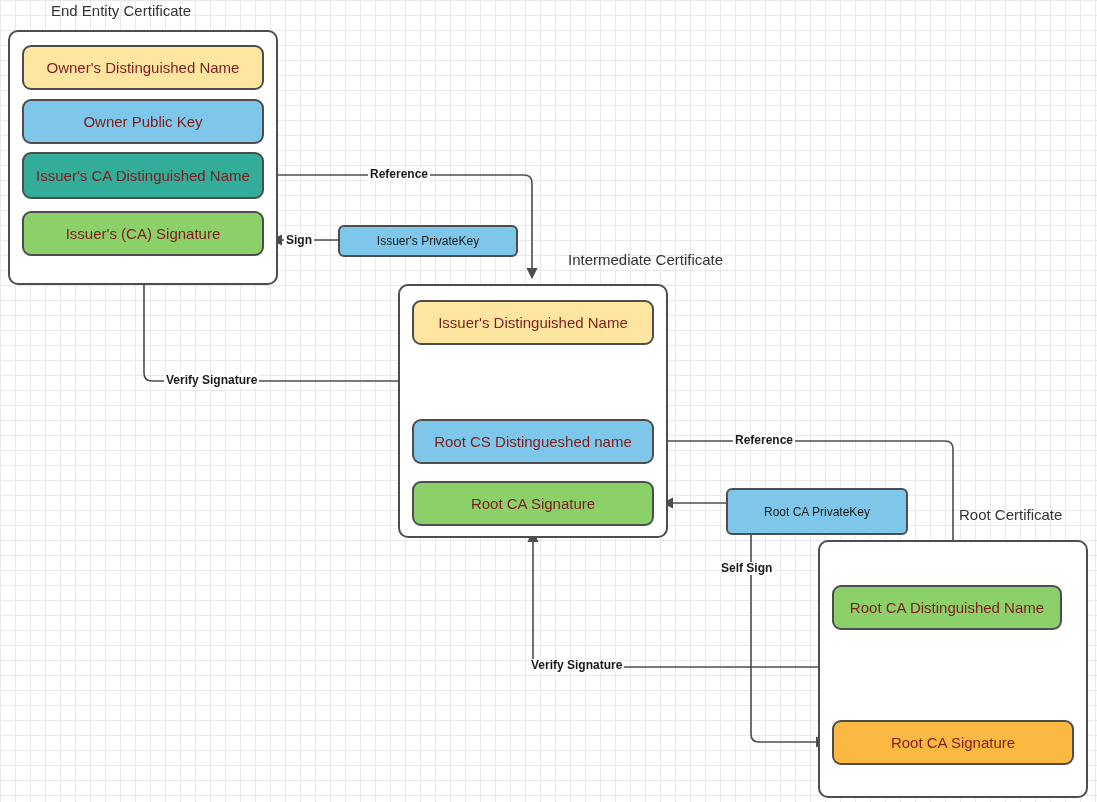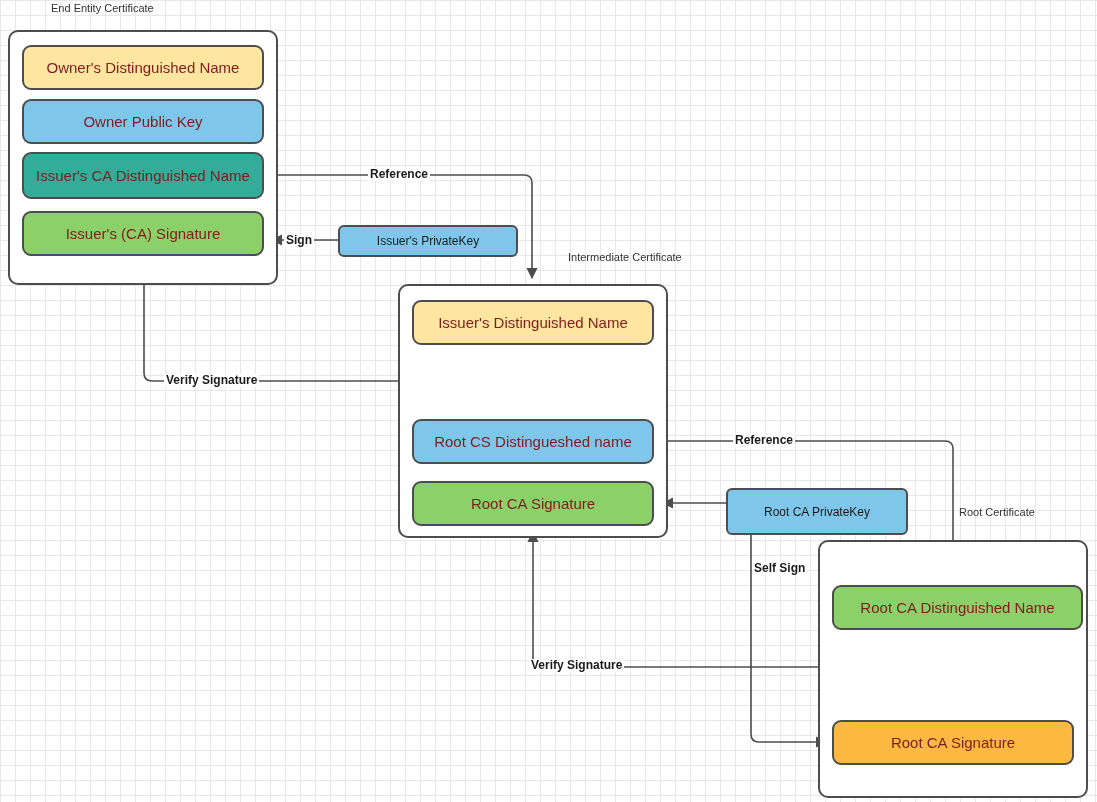--- a/index.html
+++ b/index.html
@@ -82,21 +82,21 @@
     justify-content: center;
     color: #1a1a1a;
     font-size: 12px;
     font-family: "Liberation Sans", sans-serif;
   }
 
   
   .caption {
     position: absolute;
     color: #333333;
-    font-size: 11px;
+    font-size: 15px;
     white-space: nowrap;
     font-family: "Liberation Sans", sans-serif;
   }
 
   
   .edge-label {
     position: absolute;
     font-size: 12px;
     font-weight: bold;
     color: #1a1a1a;
@@ -158,30 +158,30 @@
 
 
   <div class="field fill-blue" style="left:412px; top:419px; width:242px; height:45px;">Root CS Distingueshed name</div>
 
   <div class="field fill-green" style="left:412px; top:481px; width:242px; height:45px;">Root CA Signature</div>
 
   <div class="keybox" style="left:726px; top:488px; width:182px; height:47px;">Root CA PrivateKey</div>
 
   <div class="cert-box" style="left:818px; top:540px; width:270px; height:258px;"></div>
 
-  <div class="field fill-green" style="left:832px; top:585px; width:251px; height:45px;">Root CA Distinguished Name</div>
+  <div class="field fill-green" style="left:832px; top:585px; width:230px; height:45px;">Root CA Distinguished Name</div>
 
 
   <div class="field fill-orange" style="left:832px; top:720px; width:242px; height:45px;">Root CA Signature</div>
 
   <div class="edge-label" style="left:368px; top:168px;">Reference</div>
 
   <div class="edge-label" style="left:284px; top:234px;">Sign</div>
 
   <div class="edge-label" style="left:164px; top:374px;">Verify Signature</div>
 
   <div class="edge-label" style="left:733px; top:434px;">Reference</div>
 
-  <div class="edge-label" style="left:719px; top:562px;margin-left:33px;">Self Sign</div>
+  <div class="edge-label" style="left:719px; top:562px;">Self Sign</div>
 
   <div class="edge-label" style="left:529px; top:659px;">Verify Signature</div>
 
 </div>
 
 </body></html>

